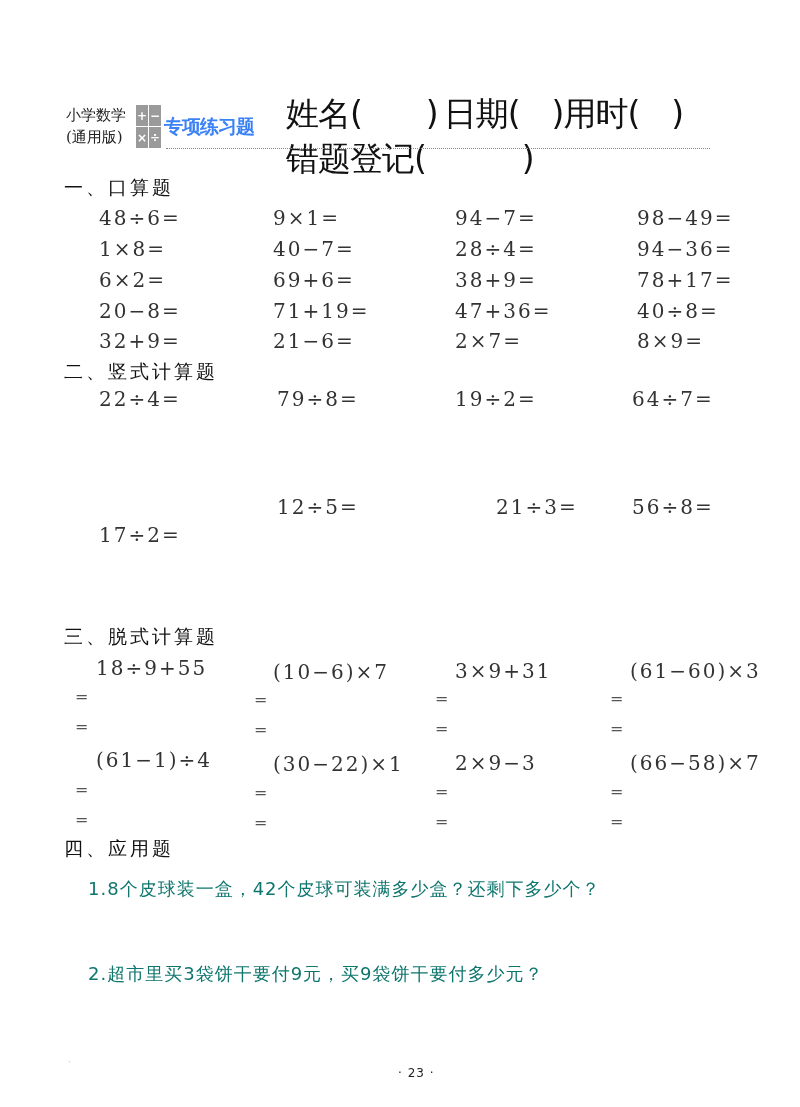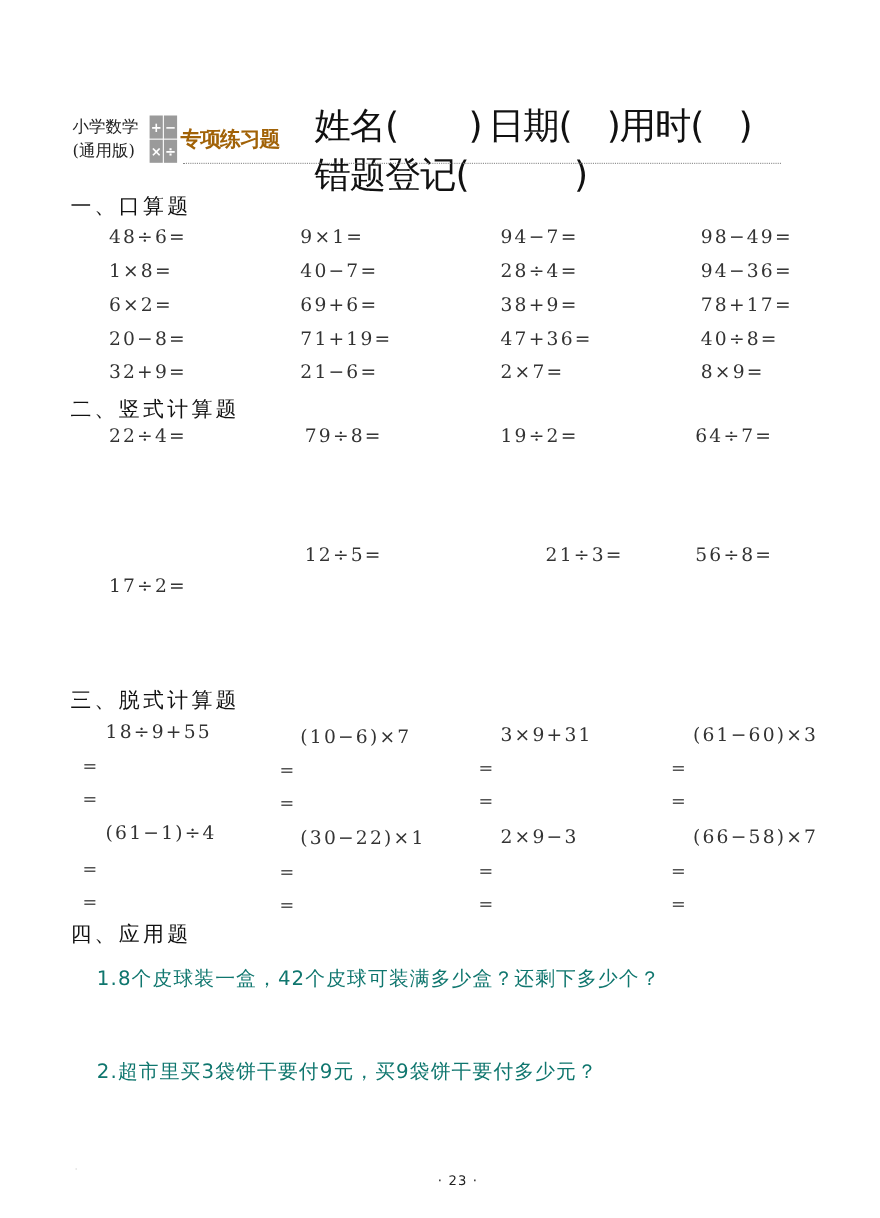--- a/index.html
+++ b/index.html
@@ -5,30 +5,30 @@
   * { margin:0; padding:0; box-sizing:border-box; }
   html, body { width:800px; height:1107px; background:#ffffff; }
   body { position:relative; font-family:"DejaVu Sans", sans-serif; color:#1a1a1a; overflow:hidden; }
 
   
   .brand-small { position:absolute; left:66px; font-size:15px; font-family:"DejaVu Serif", serif; color:#222; letter-spacing:0px; }
   .brand-line1 { top:106px; }
   .brand-line2 { top:128px; }
   .op-grid { position:absolute; left:136px; top:105px; width:24px; height:43px; display:grid; grid-template-columns:12px 12px; grid-template-rows:21px 21px; gap:1px; }
   .op-cell { background:#9a9a9a; color:#fff; font-size:12px; font-weight:bold; display:flex; align-items:center; justify-content:center; line-height:1; }
-  .brand-title { position:absolute; left:164px; top:114px; font-size:19px; font-weight:bold; color:#a16207; letter-spacing:-1px; }
+  .brand-title { position:absolute; left:164px; top:114px; font-size:19px; font-weight:bold; color:#3b82f6; letter-spacing:-1px; }
   .header-fields { position:absolute; left:286px; top:92px; font-size:33px; color:#111; letter-spacing:-1px; }
   .header-fields span { display:inline-block; }
   .dotted-rule { position:absolute; left:166px; top:148px; width:544px; border-top:1.5px dotted #888; }
 
   
   .section-title { position:absolute; left:64px; font-size:19px; color:#111; letter-spacing:3px; }
 
   
-  .math { position:absolute; font-family:"DejaVu Serif", serif; font-size:17px; color:#333; letter-spacing:2px; }
+  .math { position:absolute; font-family:"DejaVu Serif", serif; font-size:20px; color:#333; letter-spacing:2px; }
   .eq { position:absolute; font-family:"DejaVu Serif", serif; font-size:16px; color:#555; }
 
   
   .problem { position:absolute; left:88px; font-size:18px; color:#0f766e; letter-spacing:1px; }
 
   .page-num { position:absolute; left:398px; top:1066px; font-size:12px; color:#222; letter-spacing:1px;text-align:center; }
   .tiny-dot { position:absolute; left:68px; top:1058px; font-size:8px; color:#bbb; }
 </style>
 </head>
 <body>

